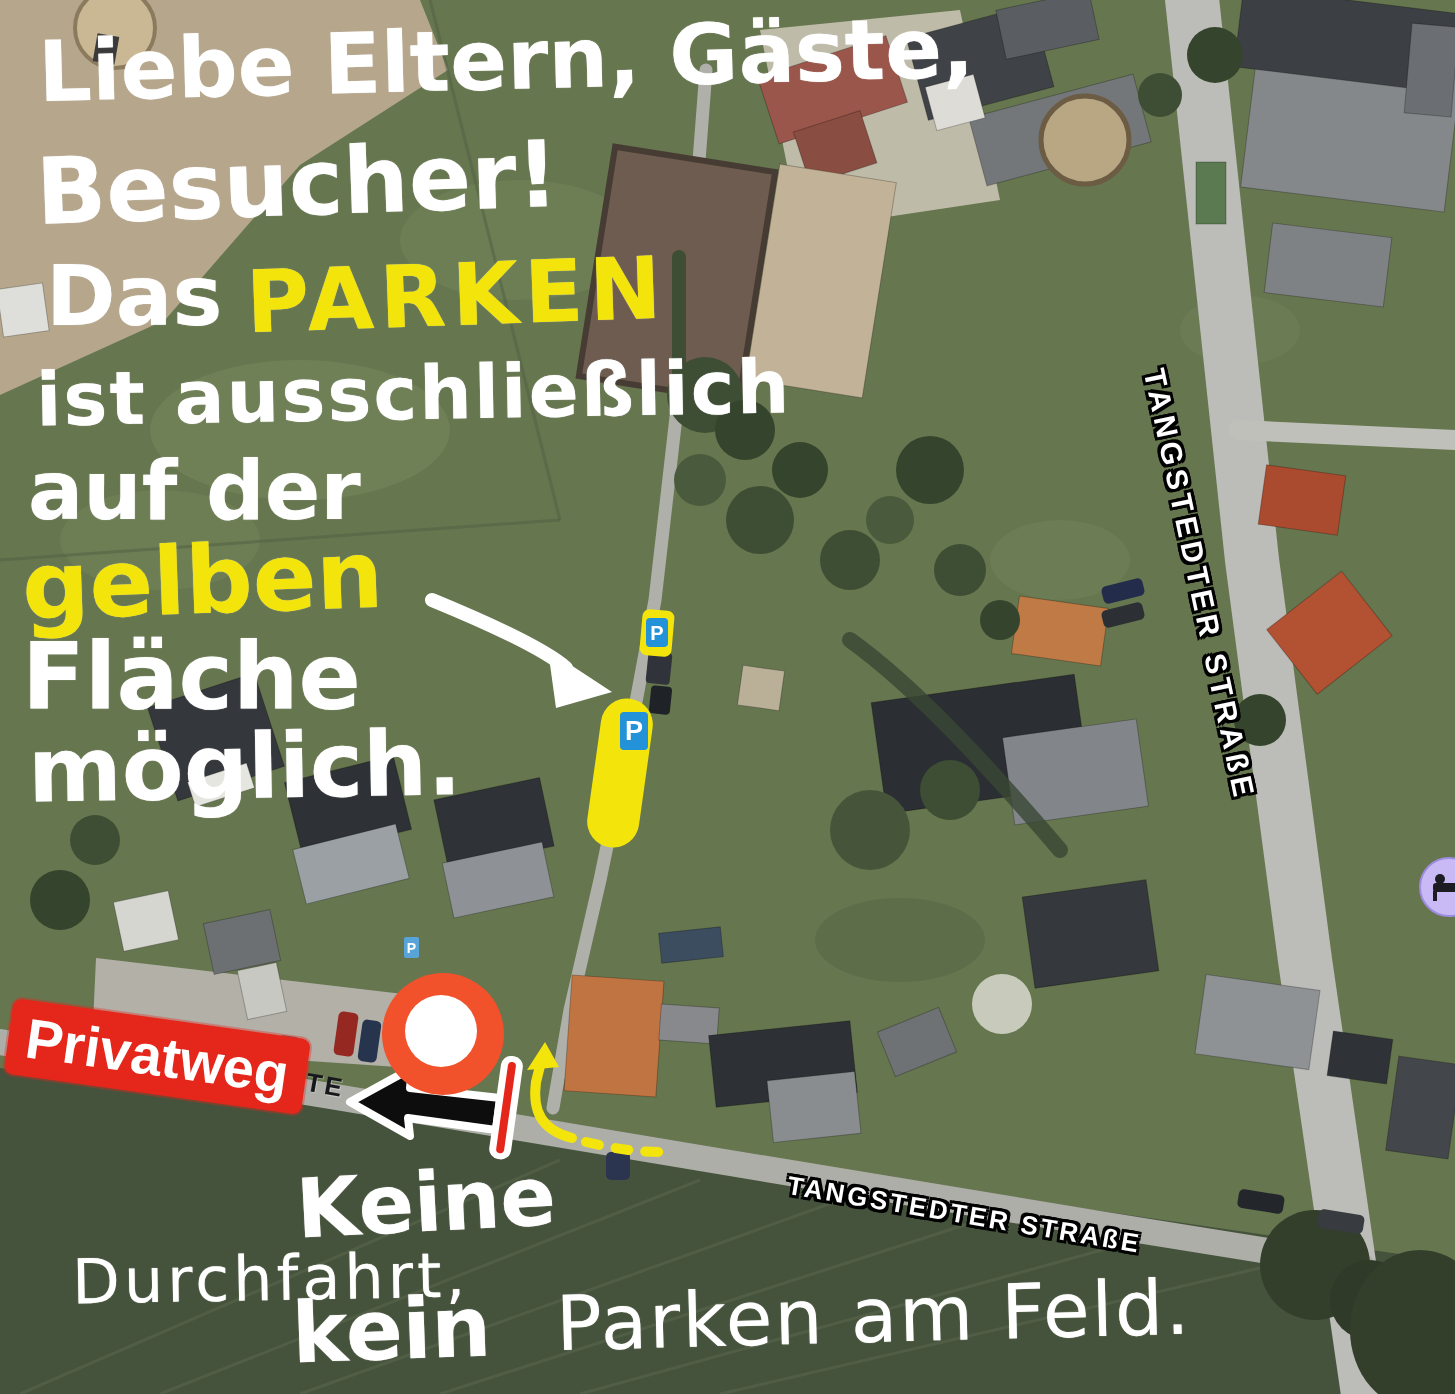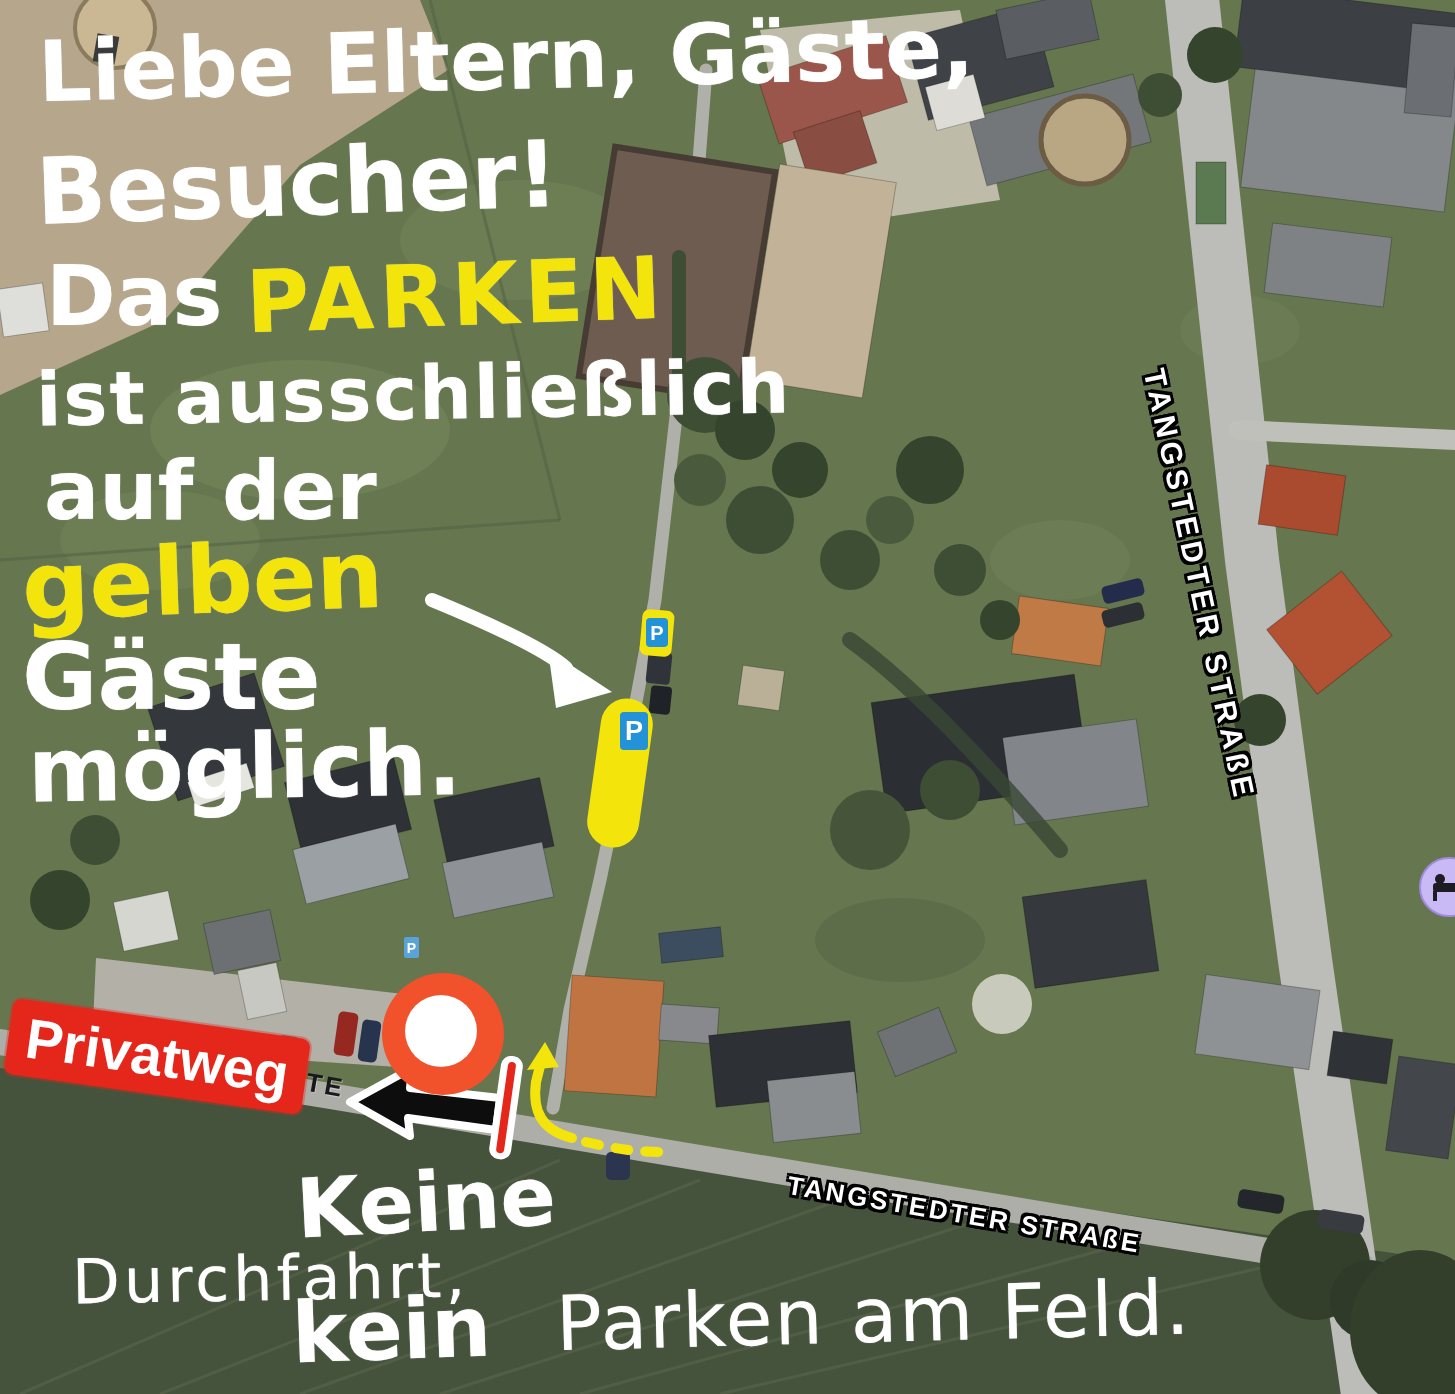--- a/index.html
+++ b/index.html
@@ -224,23 +224,23 @@
       <span>P</span>
     </div>
 
   <div class="hw abs" style="left:38px;top:18px;font-size:84px;transform:rotate(-1.5deg);">Liebe Eltern, Gäste,</div>
   <div class="hw abs" style="left:36px;top:138px;font-size:92px;transform:rotate(-2deg);">Besucher!</div>
   <div class="abs" style="left:30px;top:252px;z-index:4;">
     <span class="hw" style="font-size:84px;margin-left:16px;">Das</span>
     <span class="hw yellow" style="font-size:86px;letter-spacing:6px;margin-left:18px;display:inline-block;transform:rotate(-2deg);">PARKEN</span>
   </div>
   <div class="hw abs" style="left:36px;top:356px;font-size:74px;transform:rotate(-1deg);letter-spacing:2px;">ist ausschließlich</div>
-  <div class="hw abs" style="left:44px;top:450px;font-size:82px;">auf der</div>
+  <div class="hw abs" style="left:28px;top:450px;font-size:82px;">auf der</div>
   <div class="hw abs yellow" style="left:22px;top:534px;font-size:94px;transform:rotate(-2deg);">gelben</div>
-  <div class="hw abs" style="left:22px;top:632px;font-size:92px;">Gäste</div>
+  <div class="hw abs" style="left:22px;top:632px;font-size:92px;">Fläche</div>
   <div class="hw abs" style="left:28px;top:722px;font-size:90px;transform:rotate(-1deg);">möglich.</div>
 
   <div class="abs street-partial" style="left:306px;top:1072px;font-size:26px;transform:rotate(10deg);z-index:2;">TE</div>
   <div id="privatweg" class="abs" style="left:14px;top:998px;">
     <span>Privatweg</span>
   </div>
 
   <div class="abs street" style="left:1168px;top:366px;font-size:30px;letter-spacing:5px;transform:rotate(78deg);transform-origin:0 0;">TANGSTEDTER STRAßE</div>
   <div class="abs street" style="left:790px;top:1172px;font-size:26px;transform:rotate(9.5deg);transform-origin:0 0;">TANGSTEDTER STRAßE</div>
 

